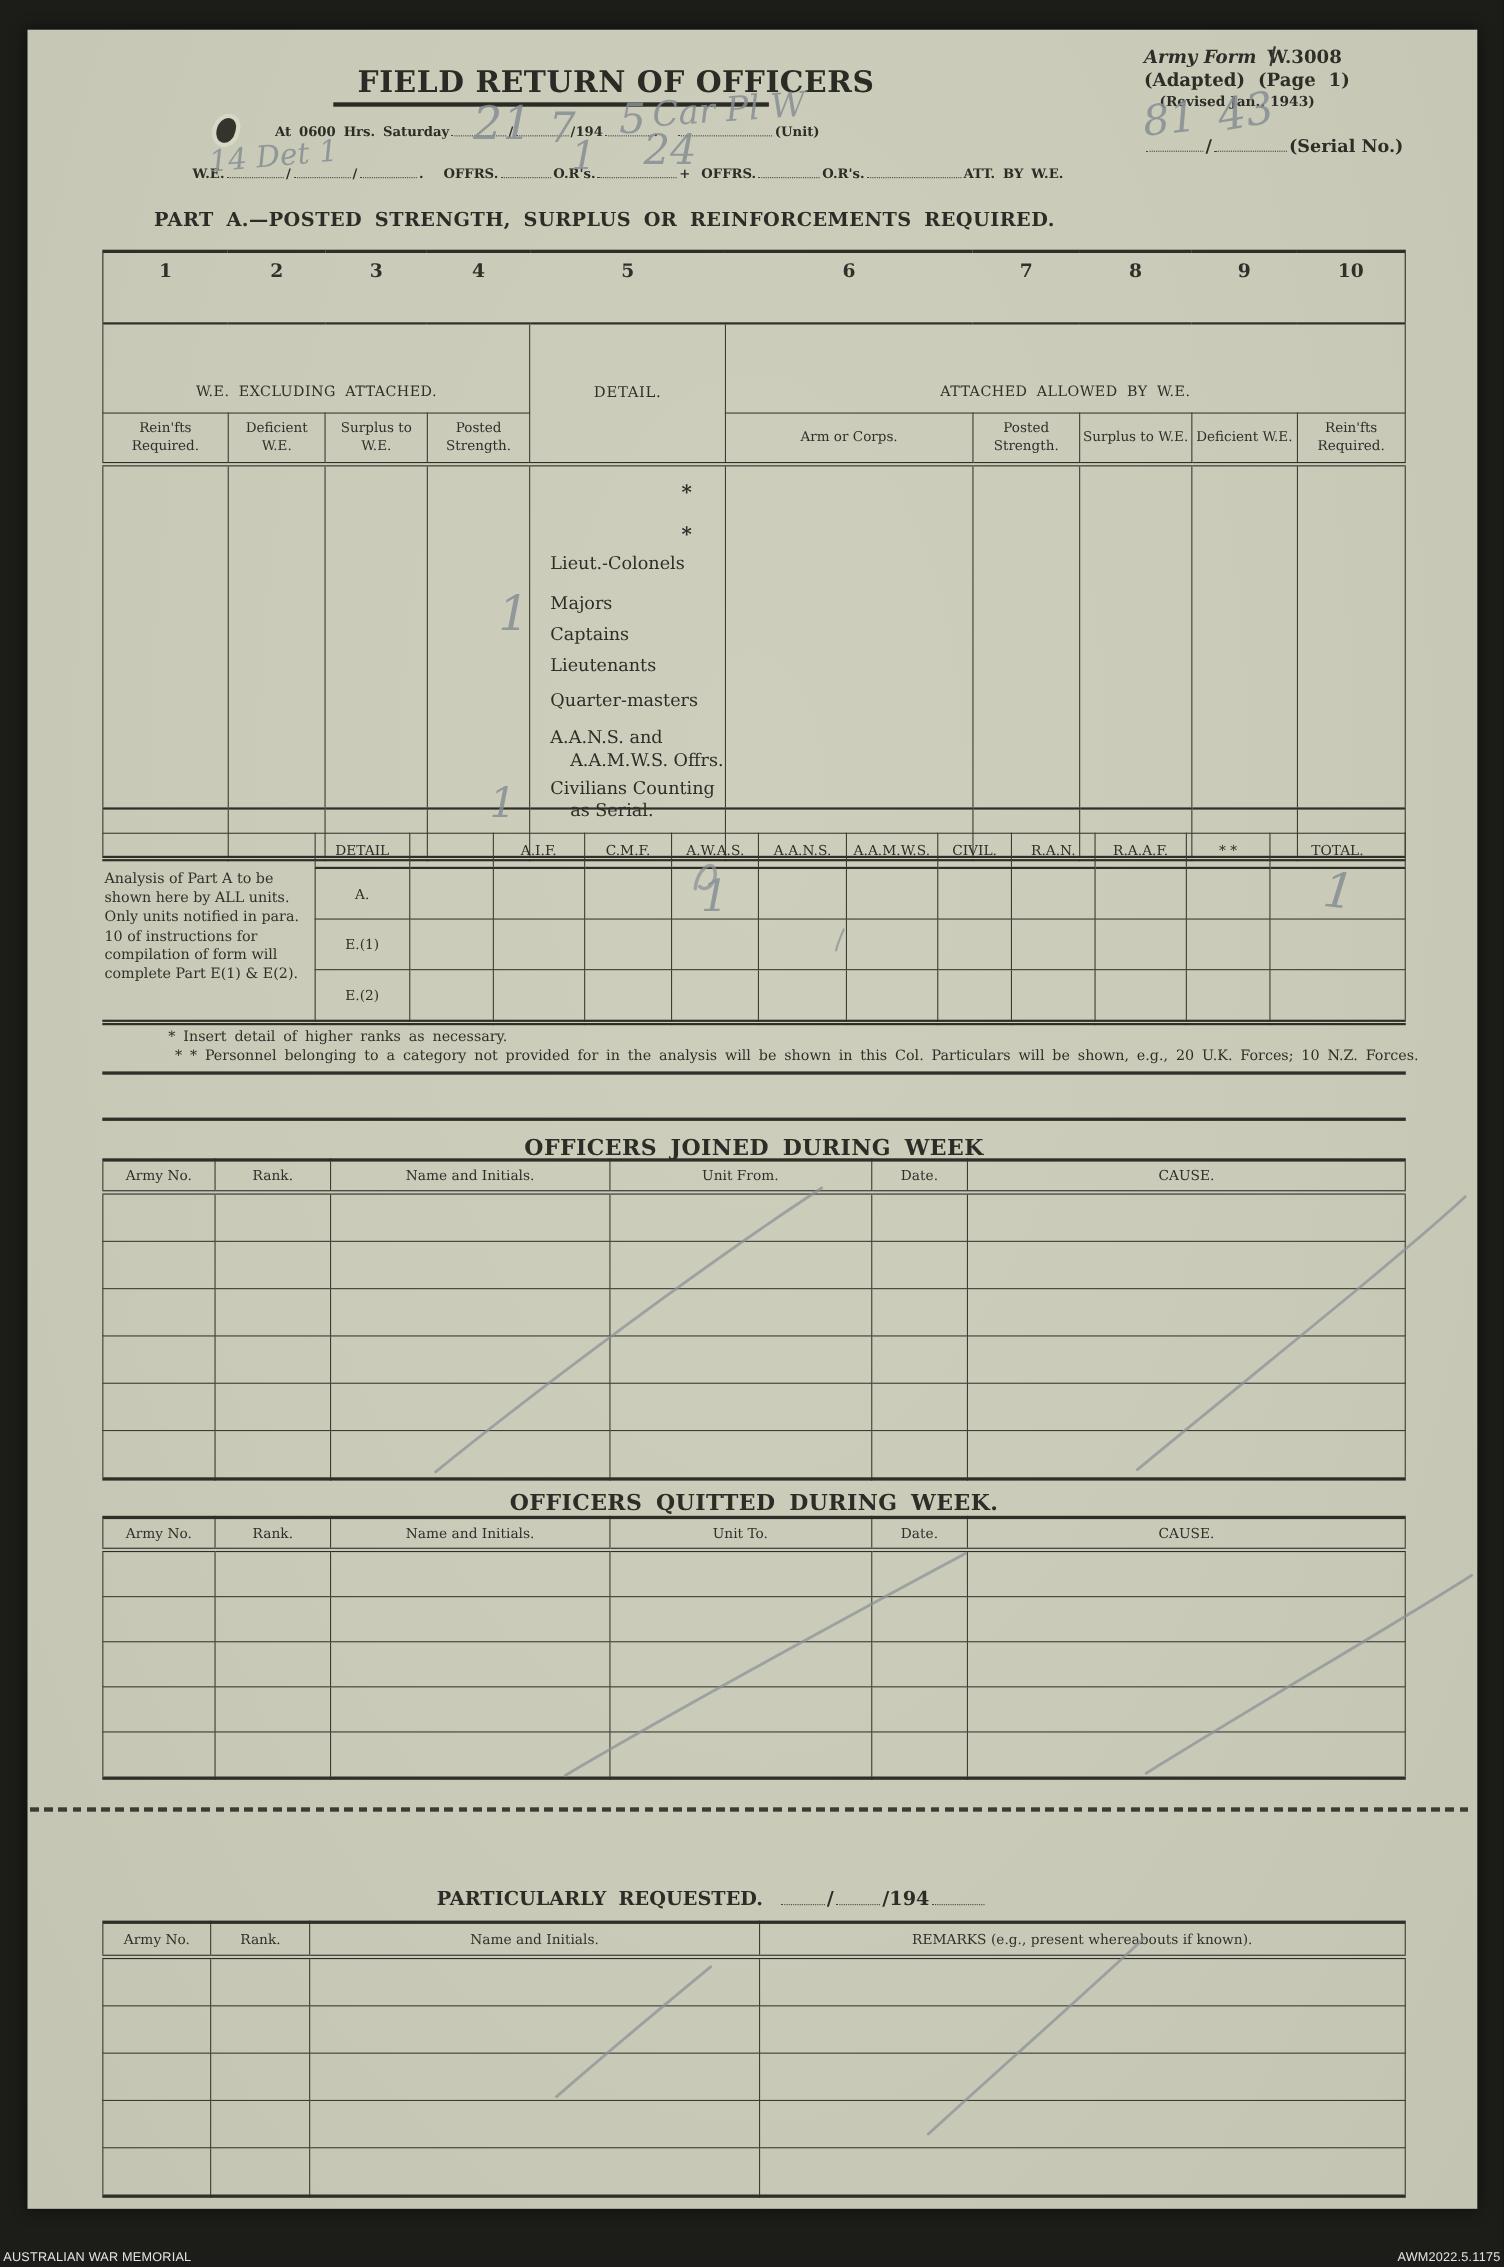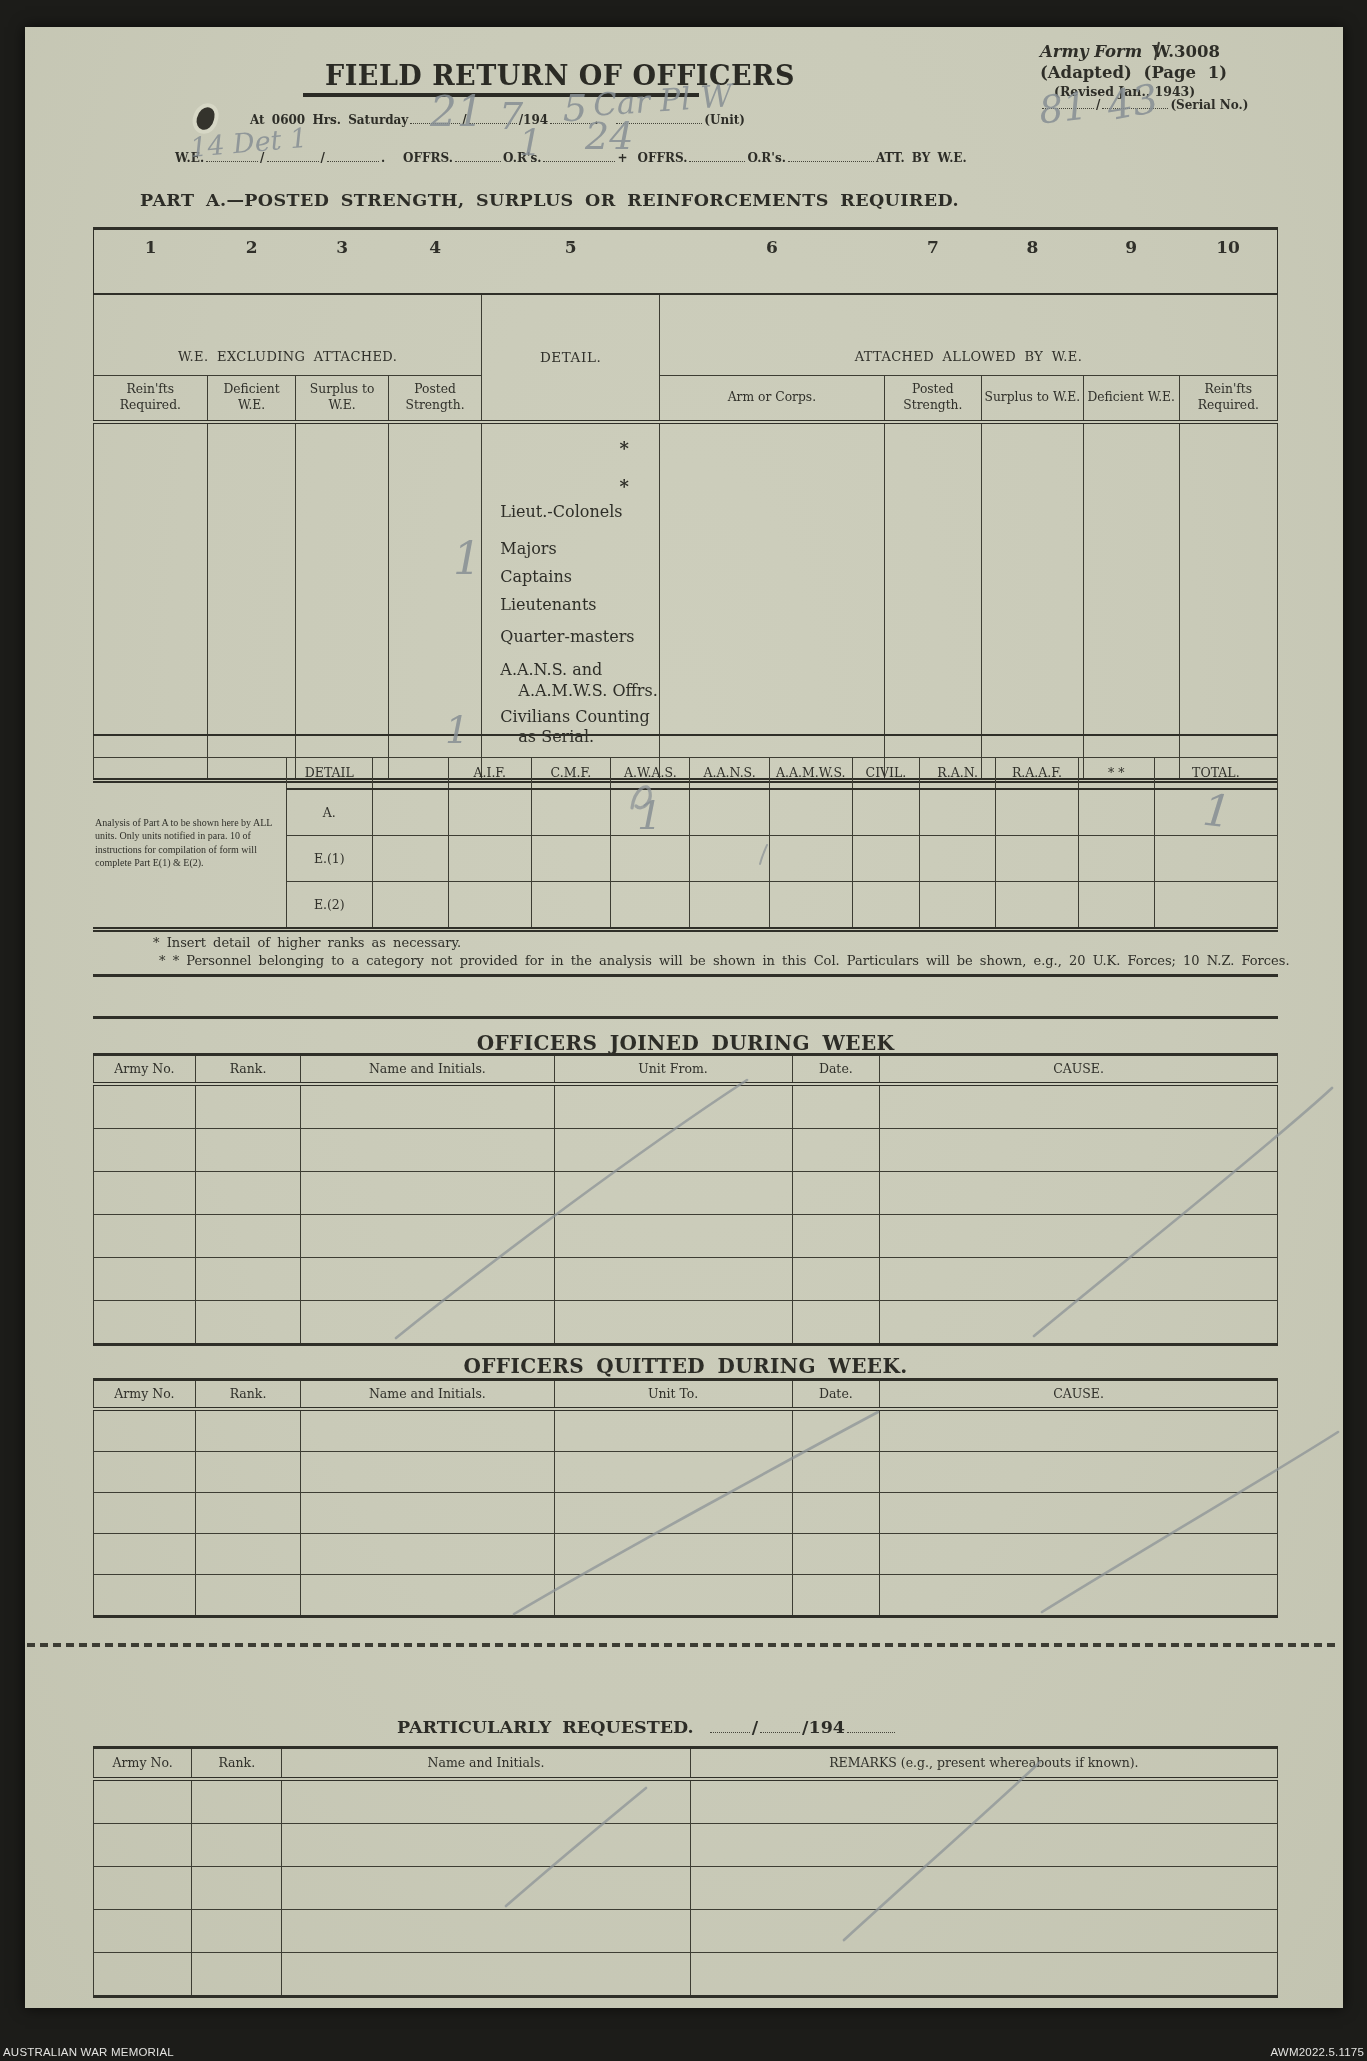--- a/index.html
+++ b/index.html
@@ -7,21 +7,21 @@
          font-family:"DejaVu Serif",serif;}
   .paper{position:absolute;left:25px;top:27px;width:1318px;height:1981px;
          background:radial-gradient(ellipse at 50% 35%, #cdcebc 0%, #c9cab8 55%, #c3c4b1 100%);
          box-shadow:0 0 14px rgba(0,0,0,.65);color:#30302a;}
   
   .meta{position:absolute;left:1015px;top:16px;width:250px;line-height:1.15;color:#2e2e28;}
   .meta .l1{font-size:16.5px;font-weight:bold;}
   .meta .l1 .it{font-style:italic;margin-right:10px;}
   .meta .l2{font-size:16.5px;font-weight:bold;margin-top:2px;word-spacing:6px;}
   .meta .l3{font-size:12.5px;font-weight:bold;margin-top:2px;margin-left:14px;}
-  .meta .l4{font-size:12px;font-weight:bold;margin-top:0;white-space:nowrap;}
+  .meta .l4{font-size:16px;font-weight:bold;margin-top:25px;white-space:nowrap;}
   
   .title{position:absolute;left:300px;top:33px;width:392px;text-align:center;
          font-size:27px;font-weight:bold;letter-spacing:.5px;color:#2b2b25;white-space:nowrap;}
   .title-rule{position:absolute;left:278px;top:66px;width:396px;height:3.5px;background:#2b2b25;}
   
   .fline{position:absolute;font-size:12px;font-weight:bold;white-space:nowrap;color:#2d2d27;word-spacing:3px;}
   .dots{display:inline-block;height:2px;border-bottom:1.7px dotted #45453a;margin:0 2px;}
   .gap{display:inline-block;}
   
   .center-head{position:absolute;left:68px;width:1185px;text-align:center;font-weight:bold;
@@ -44,22 +44,22 @@
   .ta .bodyrow td{height:310px;border-bottom:2.5px solid #2f2f28;vertical-align:top;}
   .ta .totrow td{height:42px;}
   .ranks{position:relative;height:310px;text-align:left;}
   .rank{position:absolute;left:16px;white-space:nowrap;font-size:16px;color:#2e2e28;}
   .rank.ind{left:34px;}
   .rank.ast{left:auto;right:28px;font-size:18px;font-weight:bold;}
   
   .tan{top:730px;border:1.8px solid #2f2f28;border-top:none;border-left:none;border-bottom:5px double #2f2f28;}
   .tan .h{height:30px;border-bottom:2.5px solid #2f2f28;}
   .tan .ar td{height:45px;}
-  .tan .note{border-left:none;text-align:left;font-size:10px;line-height:1.32;
-             padding:4px 8px 4px 2px;vertical-align:middle;font-family:Liberation Serif, serif;}
+  .tan .note{border-left:none;text-align:left;font-size:13px;line-height:1.32;
+             padding:4px 8px 4px 2px;vertical-align:middle;}
   
   .tb{border:1.8px solid #2f2f28;border-top:3px solid #2f2f28;border-bottom:3.5px solid #2f2f28;}
   .tb thead td{height:26px;border-bottom:4px double #2f2f28;}
   .joined{top:1026px;} .joined tbody td{height:42px;}
   .quitted{top:1351px;} .quitted tbody td{height:40px;}
   .partc{top:1719px;} .partc thead td{height:28px;} .partc tbody td{height:42px;}
   
   .fnote{position:absolute;font-size:13px;color:#2f2f29;white-space:nowrap;word-spacing:3px;}
   
   .pc-head{position:absolute;text-align:center;font-weight:bold;font-size:17.5px;color:#2d2d27;

